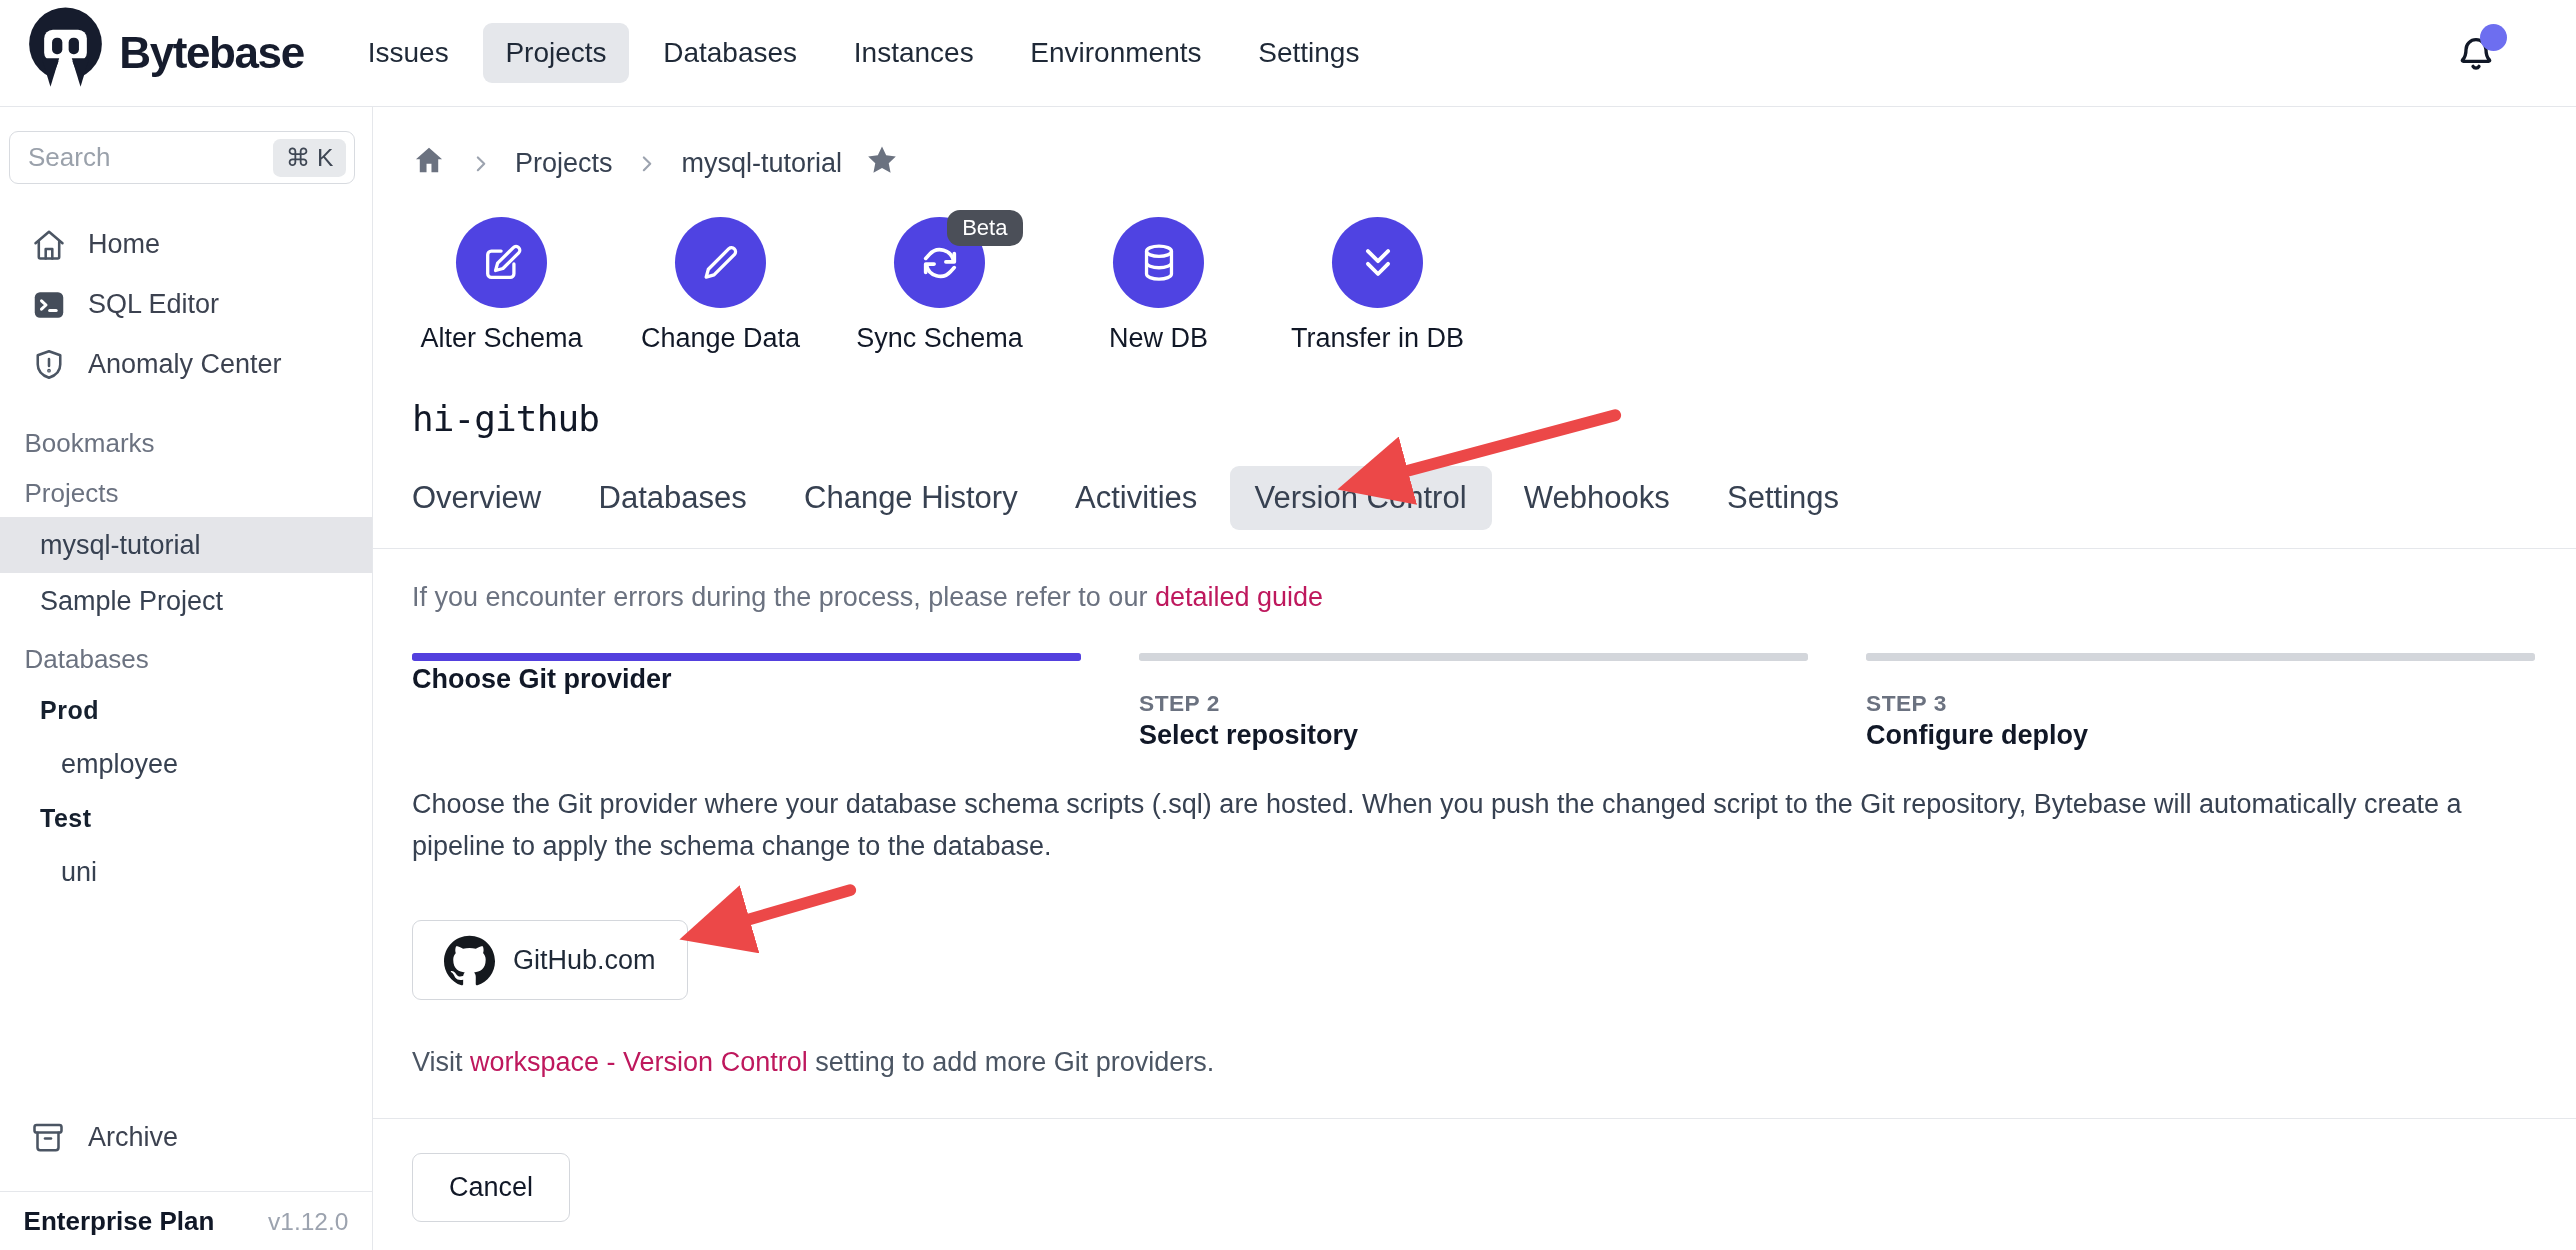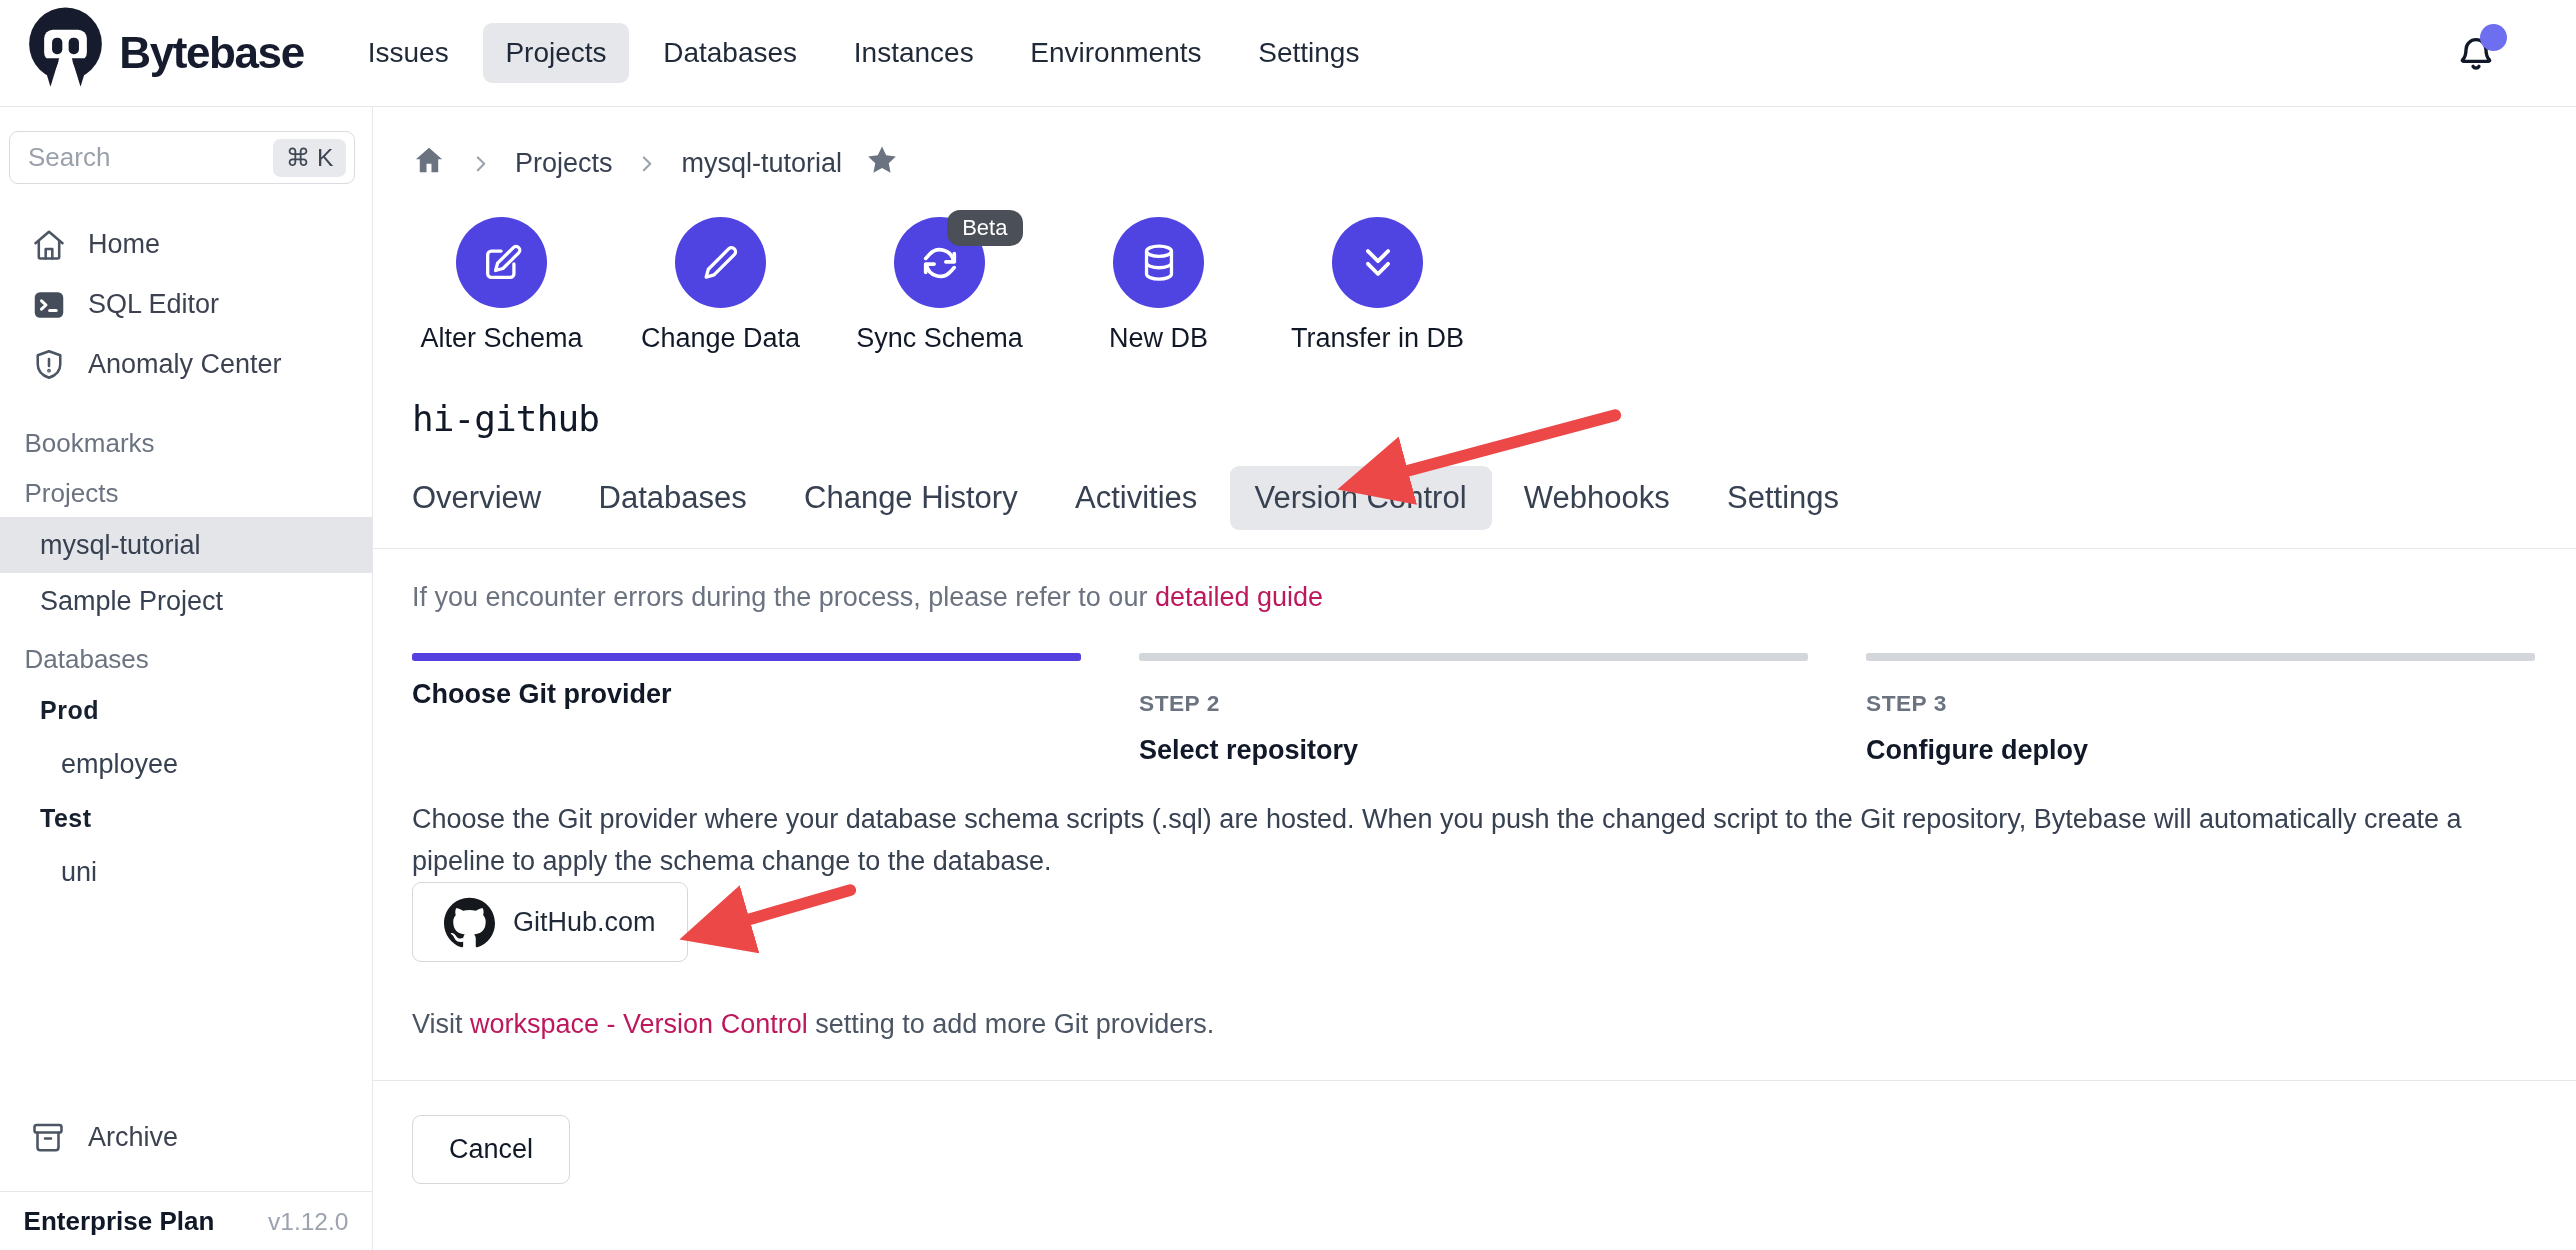--- a/index.html
+++ b/index.html
@@ -108,26 +108,26 @@
   .tabs-divider { border-bottom: 1.8px solid #e5e7eb; margin: 18px -41px 0 -39px; }
 
   .notice { margin-top: 33px; font-size: 27px; color: #6b7280; }
   a.blue-link { color: #be185d; text-decoration: none; cursor: pointer; }
 
   .steps { display: grid; grid-template-columns: 1fr 1fr 1fr; column-gap: 58px; margin-top: 40px; }
   .step-bar { height: 8.2px; border-radius: 2.7px; background: #d3d6db; }
   .step.active .step-bar { background: #5340de; }
   .step-label { margin-top: 29px; font-size: 22.7px; font-weight: 700; letter-spacing: 0.5px; color: #6b7280; }
   .step.active .step-label { color: #4f46e5; }
-  .step-title { margin-top: 18px; font-size: 27px; font-weight: 700; color: #111827; }
+  .step-title { margin-top: 3px; font-size: 27px; font-weight: 700; color: #111827; }
 
   .description { margin-top: 33px; font-size: 27px; line-height: 1.55; color: #374151; }
 
   .provider-btn {
-    display: inline-flex; align-items: center; gap: 18px;
+    margin-top: 53px; display: inline-flex; align-items: center; gap: 18px;
     height: 80px; padding: 0 31px; background: #fff;
     border: 1.8px solid #d4d7dc; border-radius: 9px;
     font-size: 27px; font-weight: 500; color: #1f2937; cursor: pointer;
     font-family: "Liberation Sans", sans-serif;
   }
 
   .visit-line { margin-top: 47px; font-size: 27px; color: #4b5563; }
 
   .bottom-divider { border-bottom: 1.8px solid #e5e7eb; margin: 40px -41px 0 -39px; }
   .cancel-btn {

